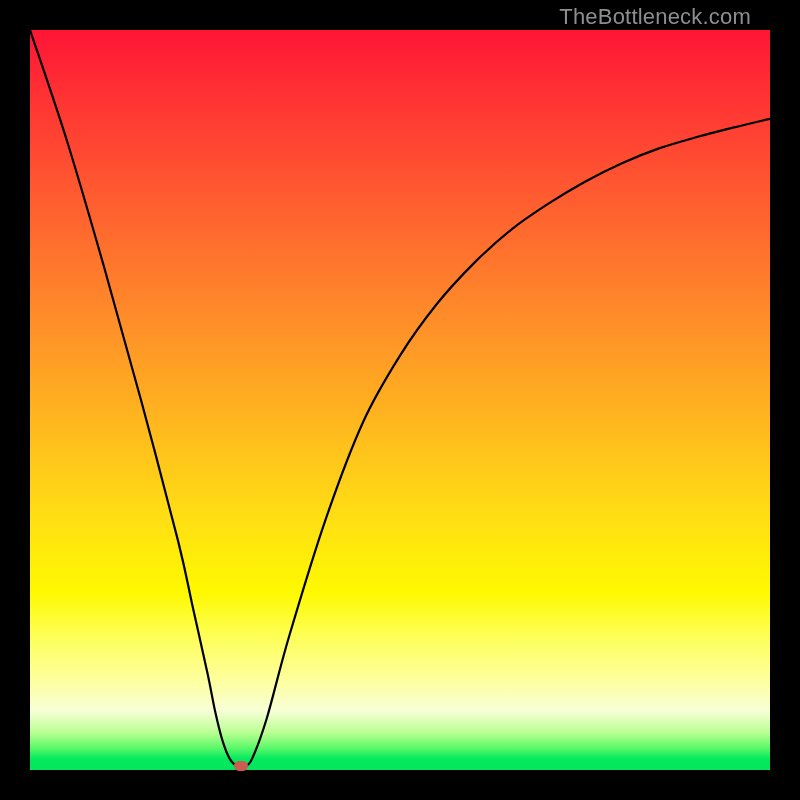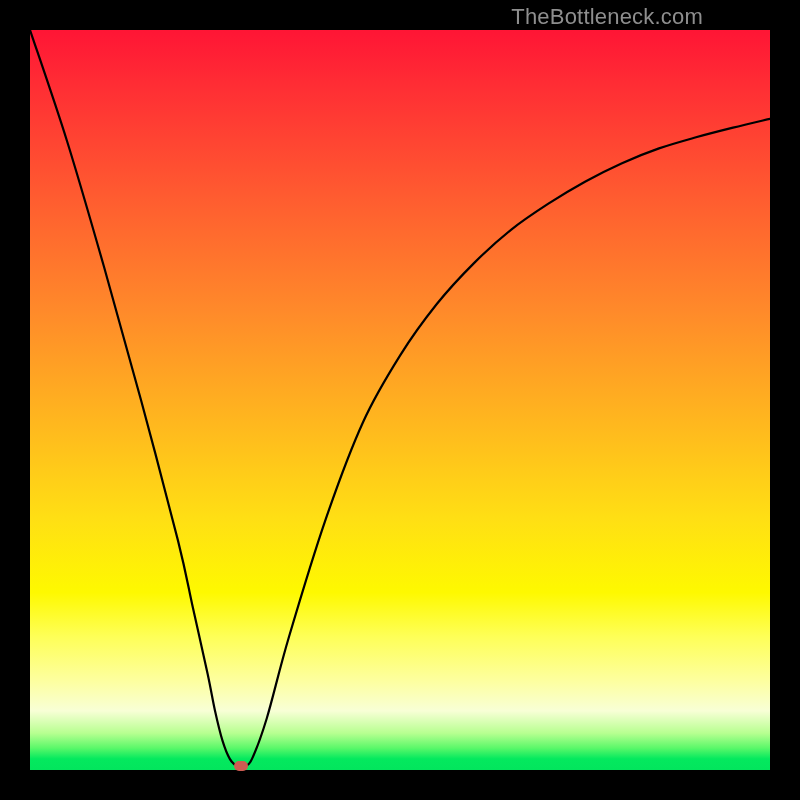--- a/index.html
+++ b/index.html
@@ -9,20 +9,21 @@
     height: 800px;
     background: #000;
     overflow: hidden;
     font-family: Arial, Helvetica, sans-serif;
   }
   .frame {
     position: relative;
     width: 733px;
     height: 800px;
     background: #000;
+    padding-left: 48px;
   }
   .plot-area {
     position: absolute;
     left: 30px;
     top: 30px;
     width: 740px;
     height: 740px;
     
     background: linear-gradient(
       to bottom,

